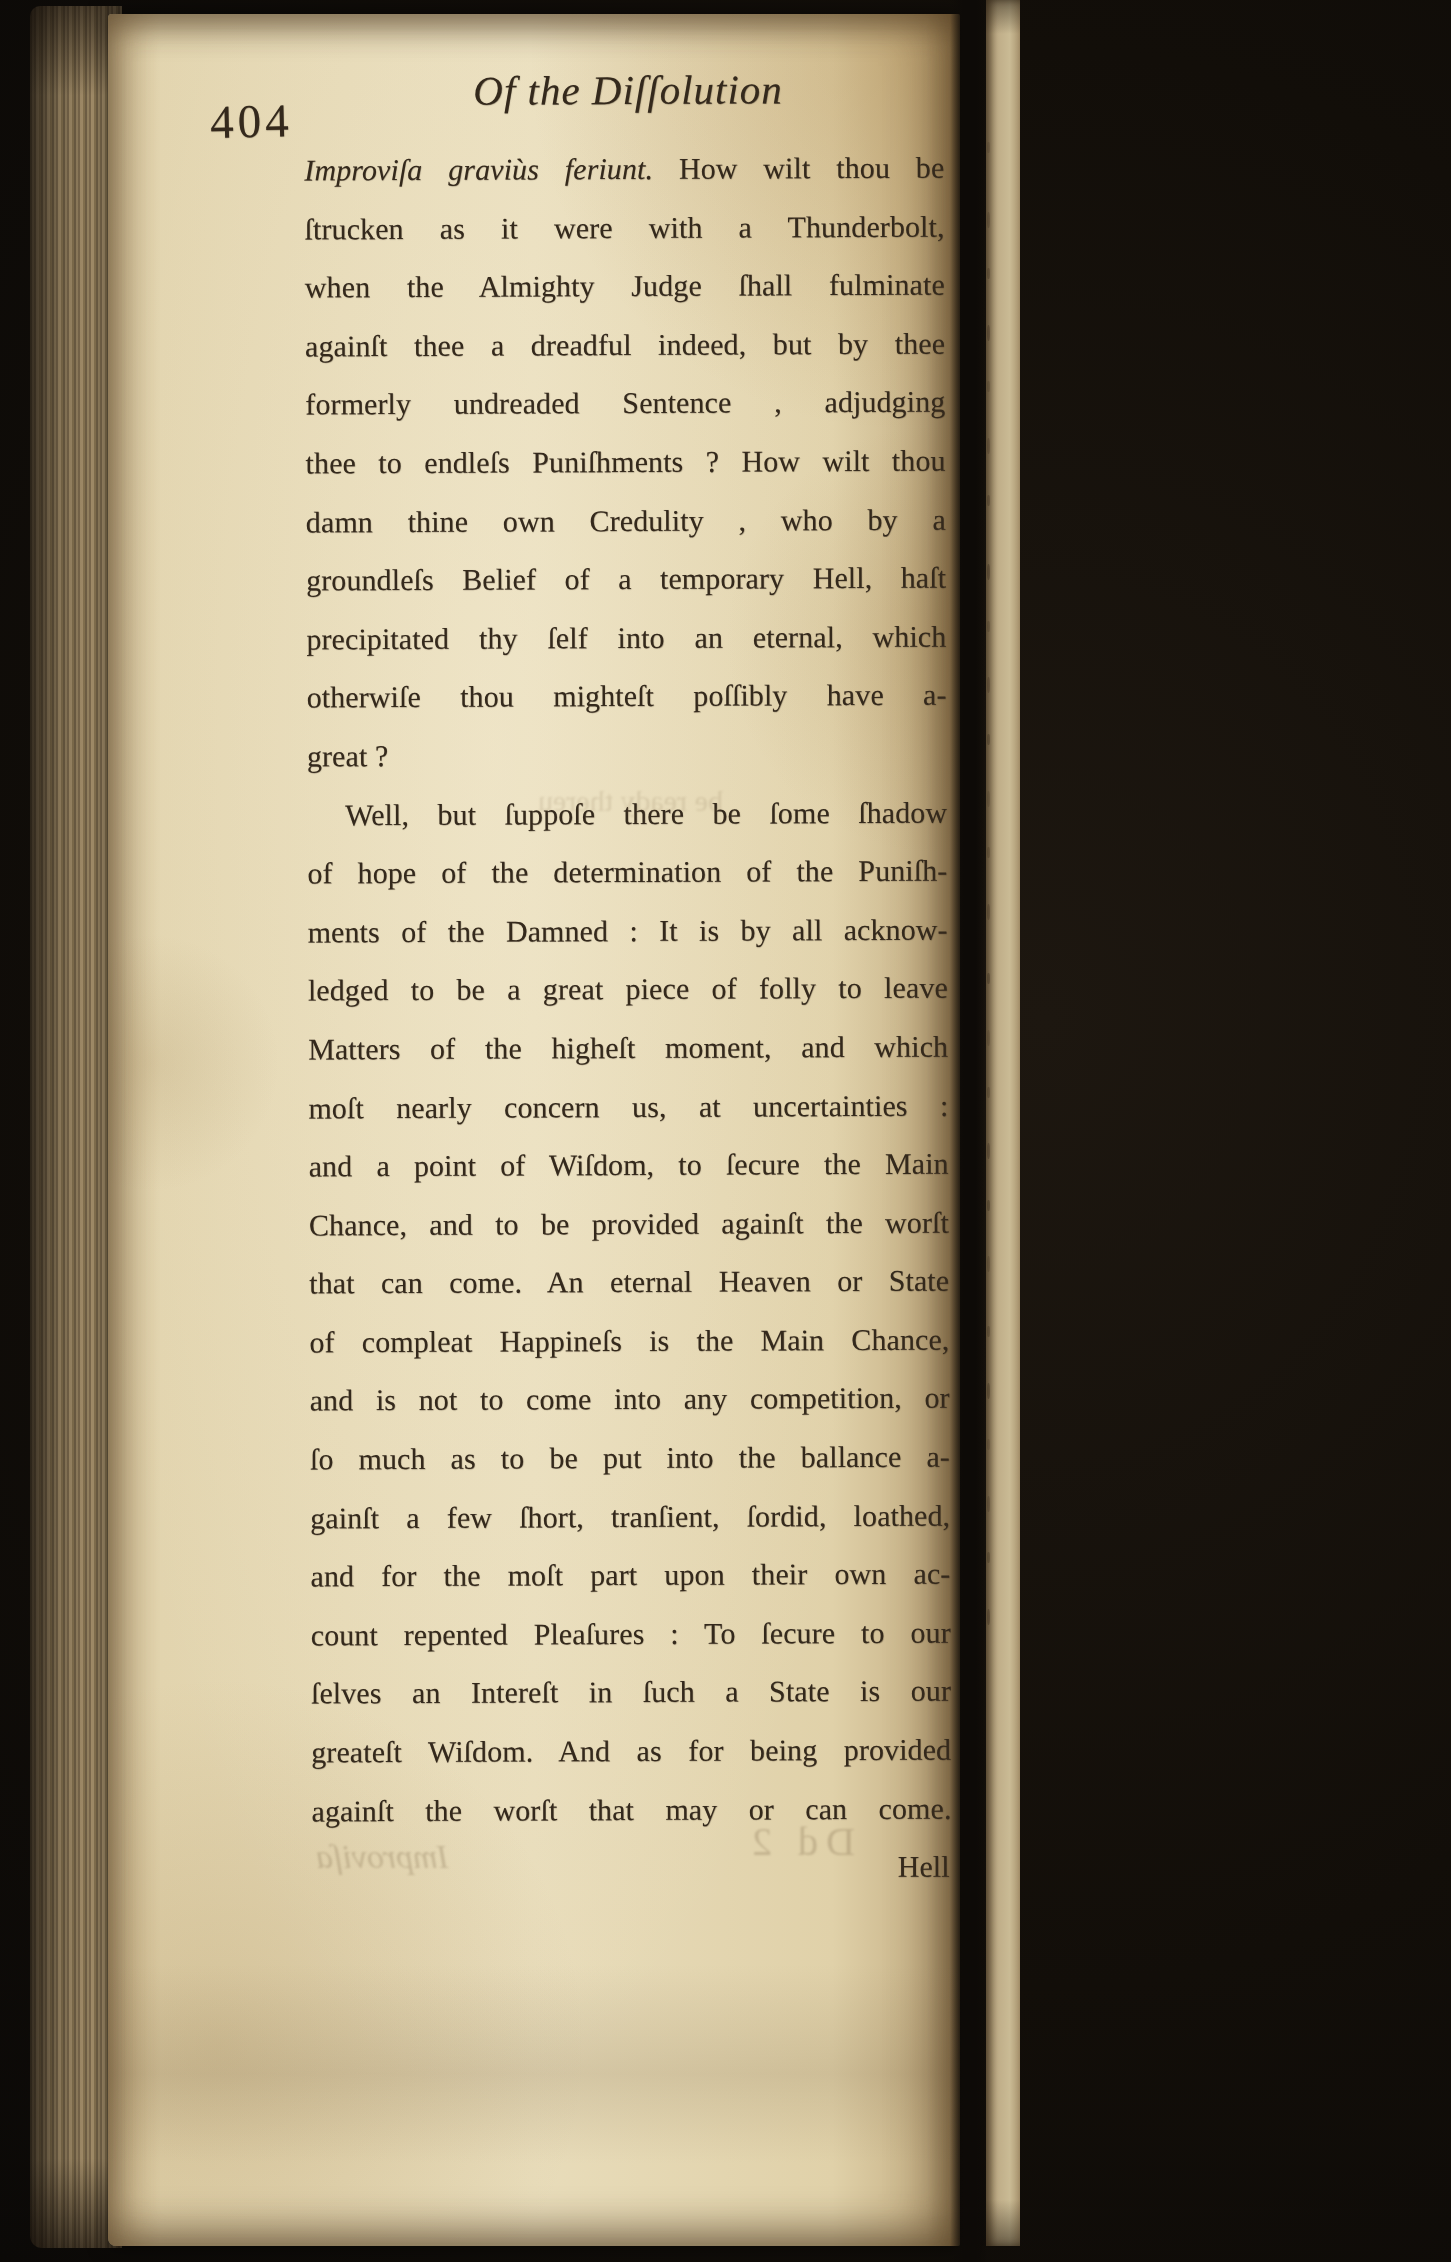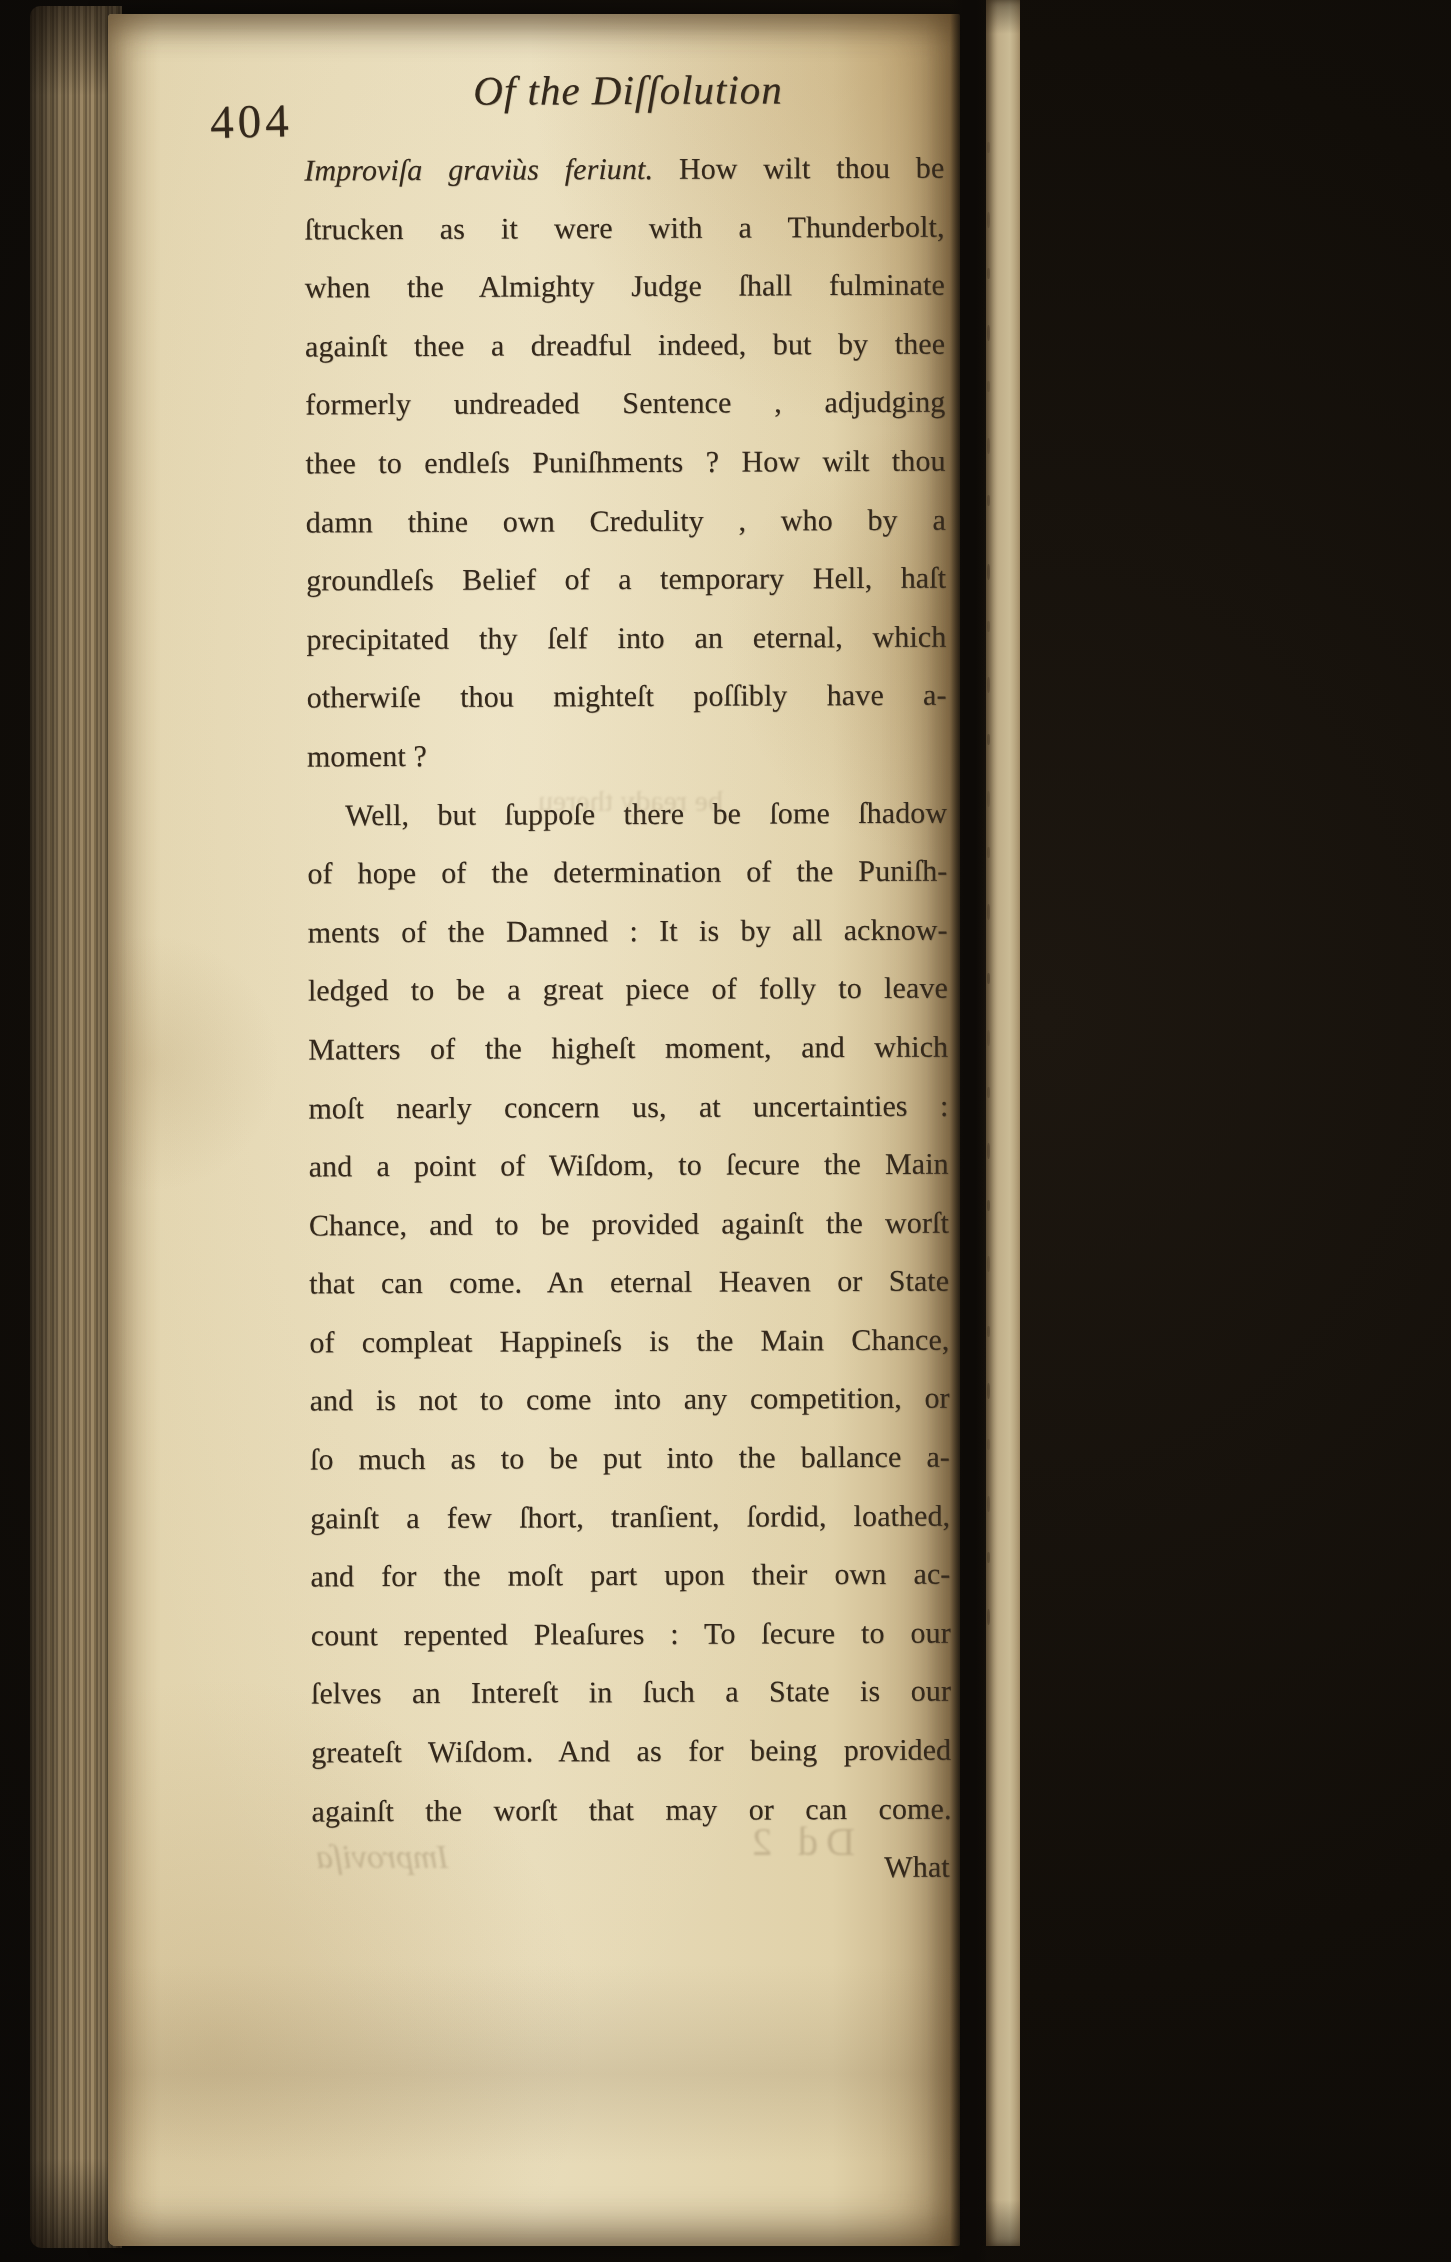--- a/index.html
+++ b/index.html
@@ -98,21 +98,21 @@
           <div class="text-line"><span class="it">Improviſa graviùs feriunt.</span><span> How wilt thou be</span></div>
           <div class="text-line"><span>ſtrucken as it were with a Thunderbolt,</span></div>
           <div class="text-line"><span>when the Almighty Judge ſhall fulminate</span></div>
           <div class="text-line"><span>againſt thee a dreadful indeed, but by thee</span></div>
           <div class="text-line"><span>formerly undreaded Sentence , adjudging</span></div>
           <div class="text-line"><span>thee to endleſs Puniſhments ? How wilt thou</span></div>
           <div class="text-line"><span>damn thine own Credulity , who by a</span></div>
           <div class="text-line"><span>groundleſs Belief of a temporary Hell, haſt</span></div>
           <div class="text-line"><span>precipitated thy ſelf into an eternal, which</span></div>
           <div class="text-line"><span>otherwiſe thou mighteſt poſſibly have a-</span></div>
-          <div class="text-line short"><span>moment ?</span></div>
+          <div class="text-line short"><span>great ?</span></div>
         </div>
       <div>
           <div class="text-line indent"><span>Well, but ſuppoſe there be ſome ſhadow</span></div>
           <div class="text-line"><span>of hope of the determination of the Puniſh-</span></div>
           <div class="text-line"><span>ments of the Damned : It is by all acknow-</span></div>
           <div class="text-line"><span>ledged to be a great piece of folly to leave</span></div>
           <div class="text-line"><span>Matters of the higheſt moment, and which</span></div>
           <div class="text-line"><span>moſt nearly concern us, at uncertainties :</span></div>
           <div class="text-line"><span>and a point of Wiſdom, to ſecure the Main</span></div>
           <div class="text-line"><span>Chance, and to be provided againſt the worſt</span></div>
@@ -121,21 +121,21 @@
           <div class="text-line"><span>and is not to come into any competition, or</span></div>
           <div class="text-line"><span>ſo much as to be put into the ballance a-</span></div>
           <div class="text-line"><span>gainſt a few ſhort, tranſient, ſordid, loathed,</span></div>
           <div class="text-line"><span>and for the moſt part upon their own ac-</span></div>
           <div class="text-line"><span>count repented Pleaſures : To ſecure to our</span></div>
           <div class="text-line"><span>ſelves an Intereſt in ſuch a State is our</span></div>
           <div class="text-line"><span>greateſt Wiſdom. And as for being provided</span></div>
           <div class="text-line"><span>againſt the worſt that may or can come.</span></div>
         </div>
       <div class="catchline">
-        <span>What</span>
+        <span>Hell</span>
       </div>
     </div>
 
     <div class="ghost ghost-a">be ready thereu</div>
     <div class="ghost ghost-b">Improviſa</div>
     <div class="ghost ghost-c">Dd 2</div>
 
     <div class="bottom-curl"></div>
   </div>
 

